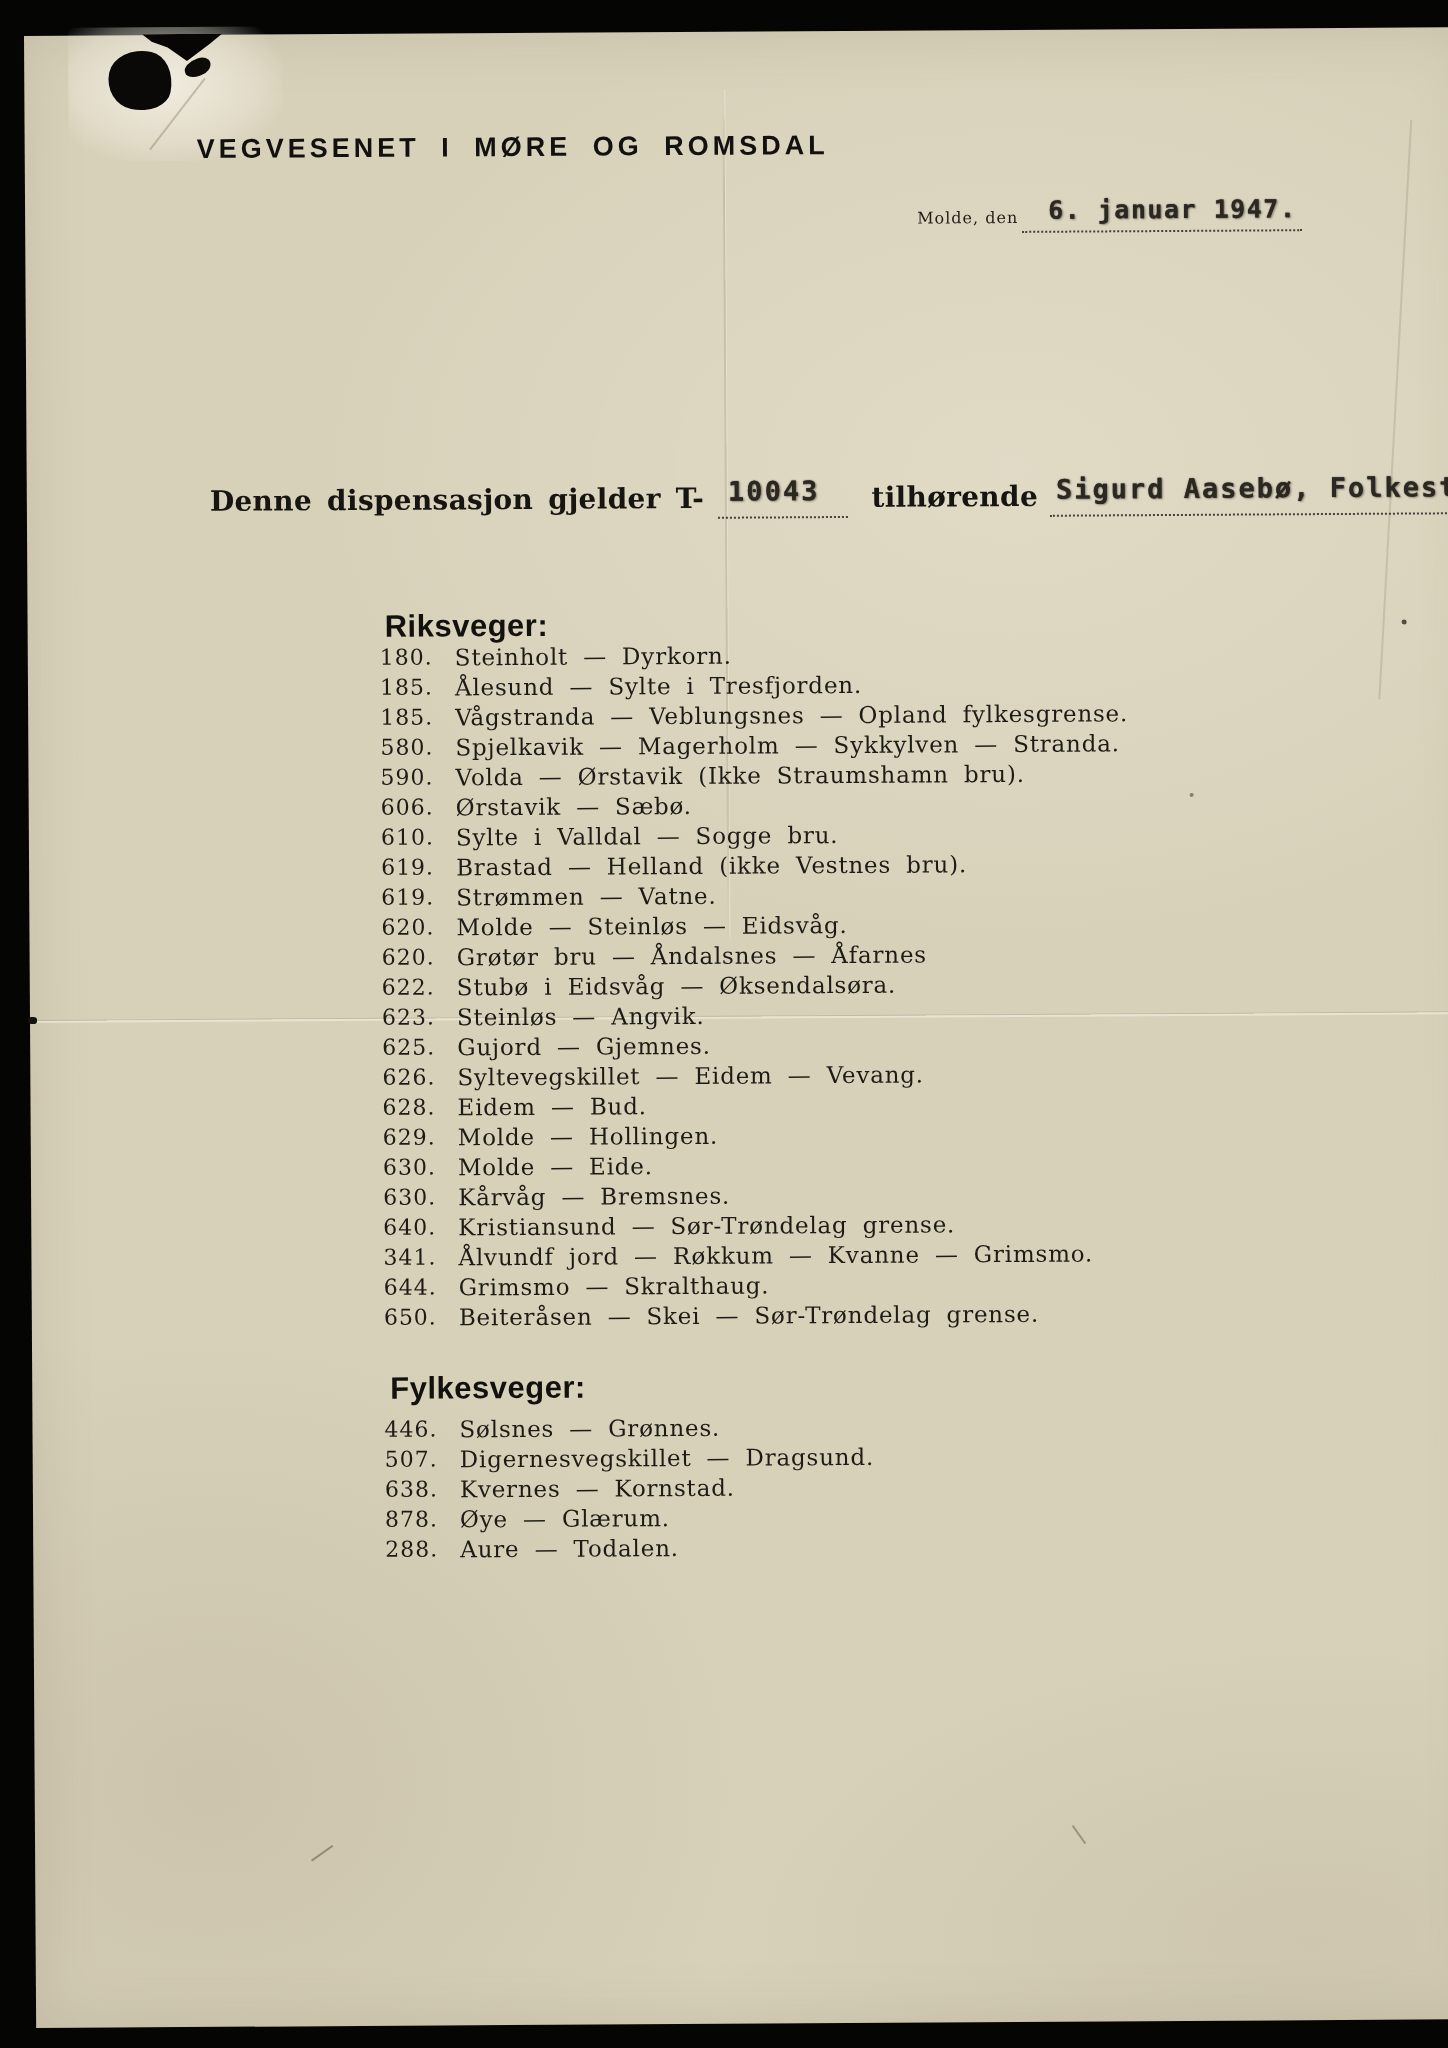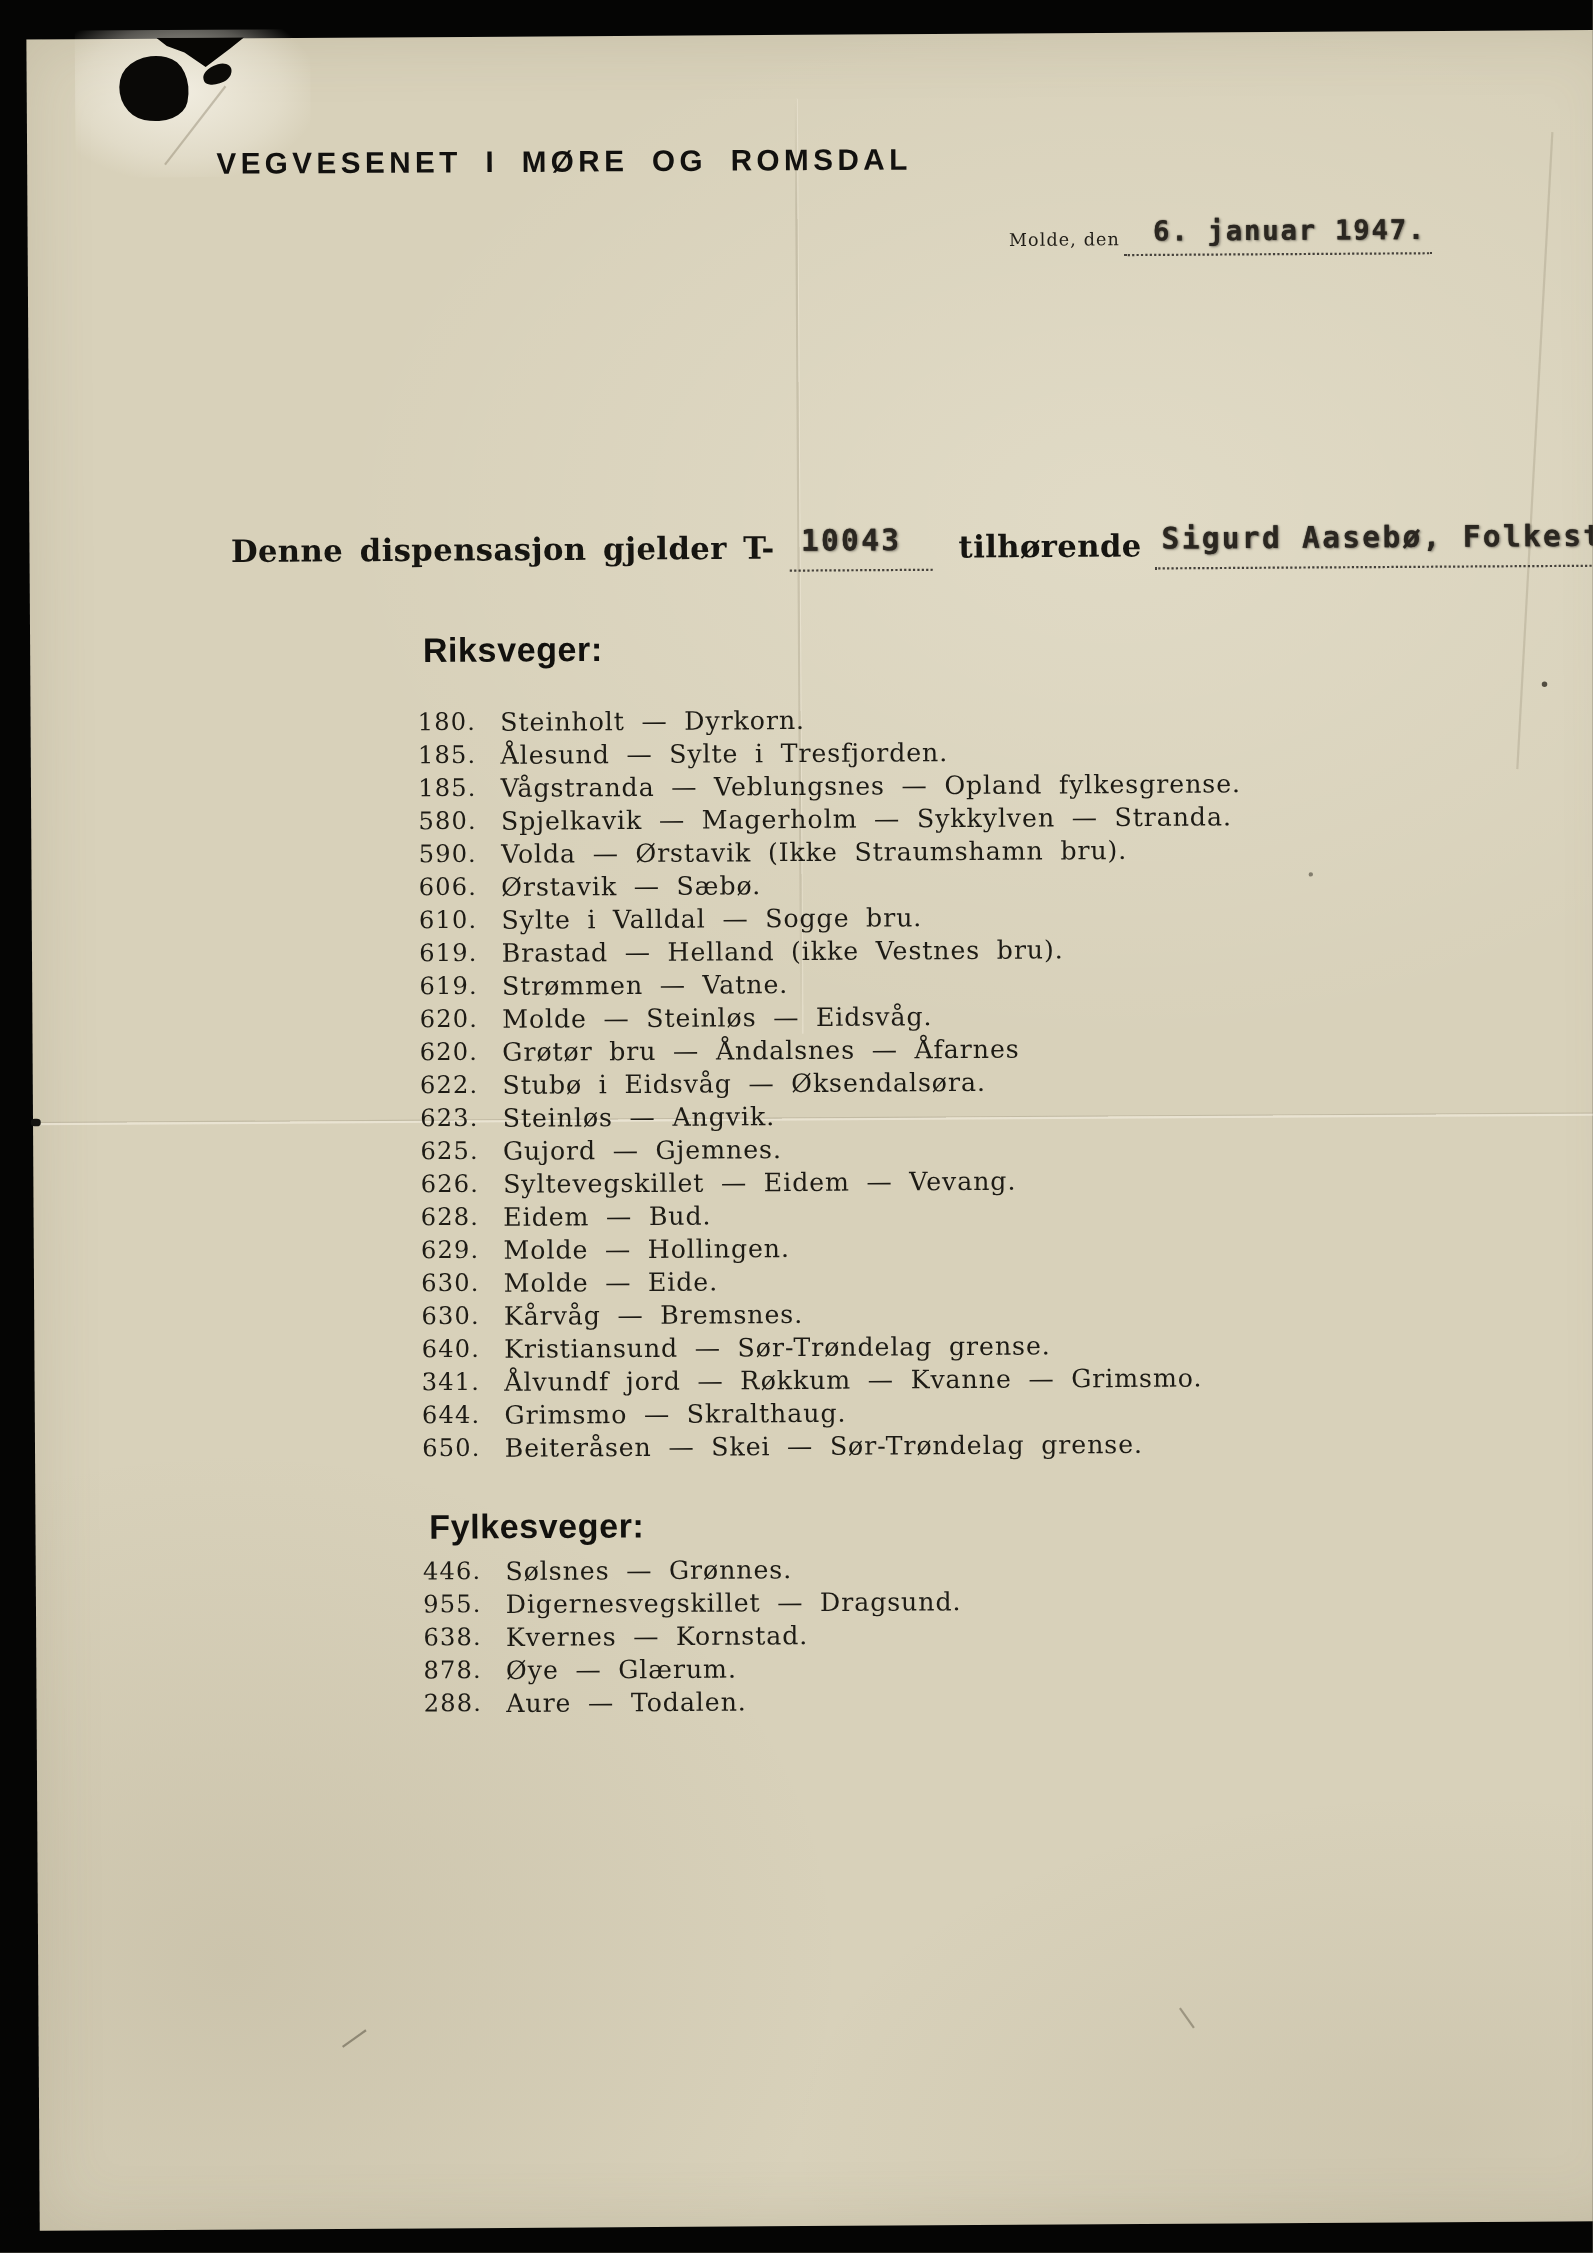--- a/index.html
+++ b/index.html
@@ -71,21 +71,21 @@
   .printed-bold{font-family:"DejaVu Serif", serif;font-weight:700;font-size:28px;color:#161511;word-spacing:5px;letter-spacing:0.3px;}
   .disp-line .typed{font-size:27px;position:relative;top:-7px;display:inline-block;letter-spacing:2px;}
   .disp-num{margin-left:14px;padding:0 28px 3px 10px;}
   .disp-middle{margin-left:24px;}
   .disp-owner{margin-left:12px;padding:0 6px 3px 6px;}
 
   .section-heading{
     font-family:"Liberation Sans", sans-serif;font-weight:700;font-size:31px;
     color:#12110e;letter-spacing:0.5px;white-space:nowrap;
   }
-  .heading-riks{left:357px;top:540px;}
+  .heading-riks{left:357px;top:575px;}
   .heading-fylkes{left:358px;top:1337px;}
 
   .road-list{display:block;}
   .list-riks{left:352px;top:609px;width:900px;}
   .list-fylkes{left:352px;top:1381px;width:900px;}
   .row{display:flex;height:30px;line-height:30px;white-space:nowrap;}
   .num{
     width:64px;flex:0 0 64px;
     font-family:"DejaVu Serif", serif;font-size:22px;color:#1d1b15;letter-spacing:1px;
   }
@@ -251,21 +251,21 @@
   <div class="section-heading heading-fylkes">Fylkesveger:</div>
 
   <div class="road-list list-fylkes">
 
       <div class="row">
         <span class="num">446.</span>
         <span class="route">Sølsnes — Grønnes.</span>
       </div>
 
       <div class="row">
-        <span class="num">955.</span>
+        <span class="num">507.</span>
         <span class="route">Digernesvegskillet — Dragsund.</span>
       </div>
 
       <div class="row">
         <span class="num">638.</span>
         <span class="route">Kvernes — Kornstad.</span>
       </div>
 
       <div class="row">
         <span class="num">878.</span>

